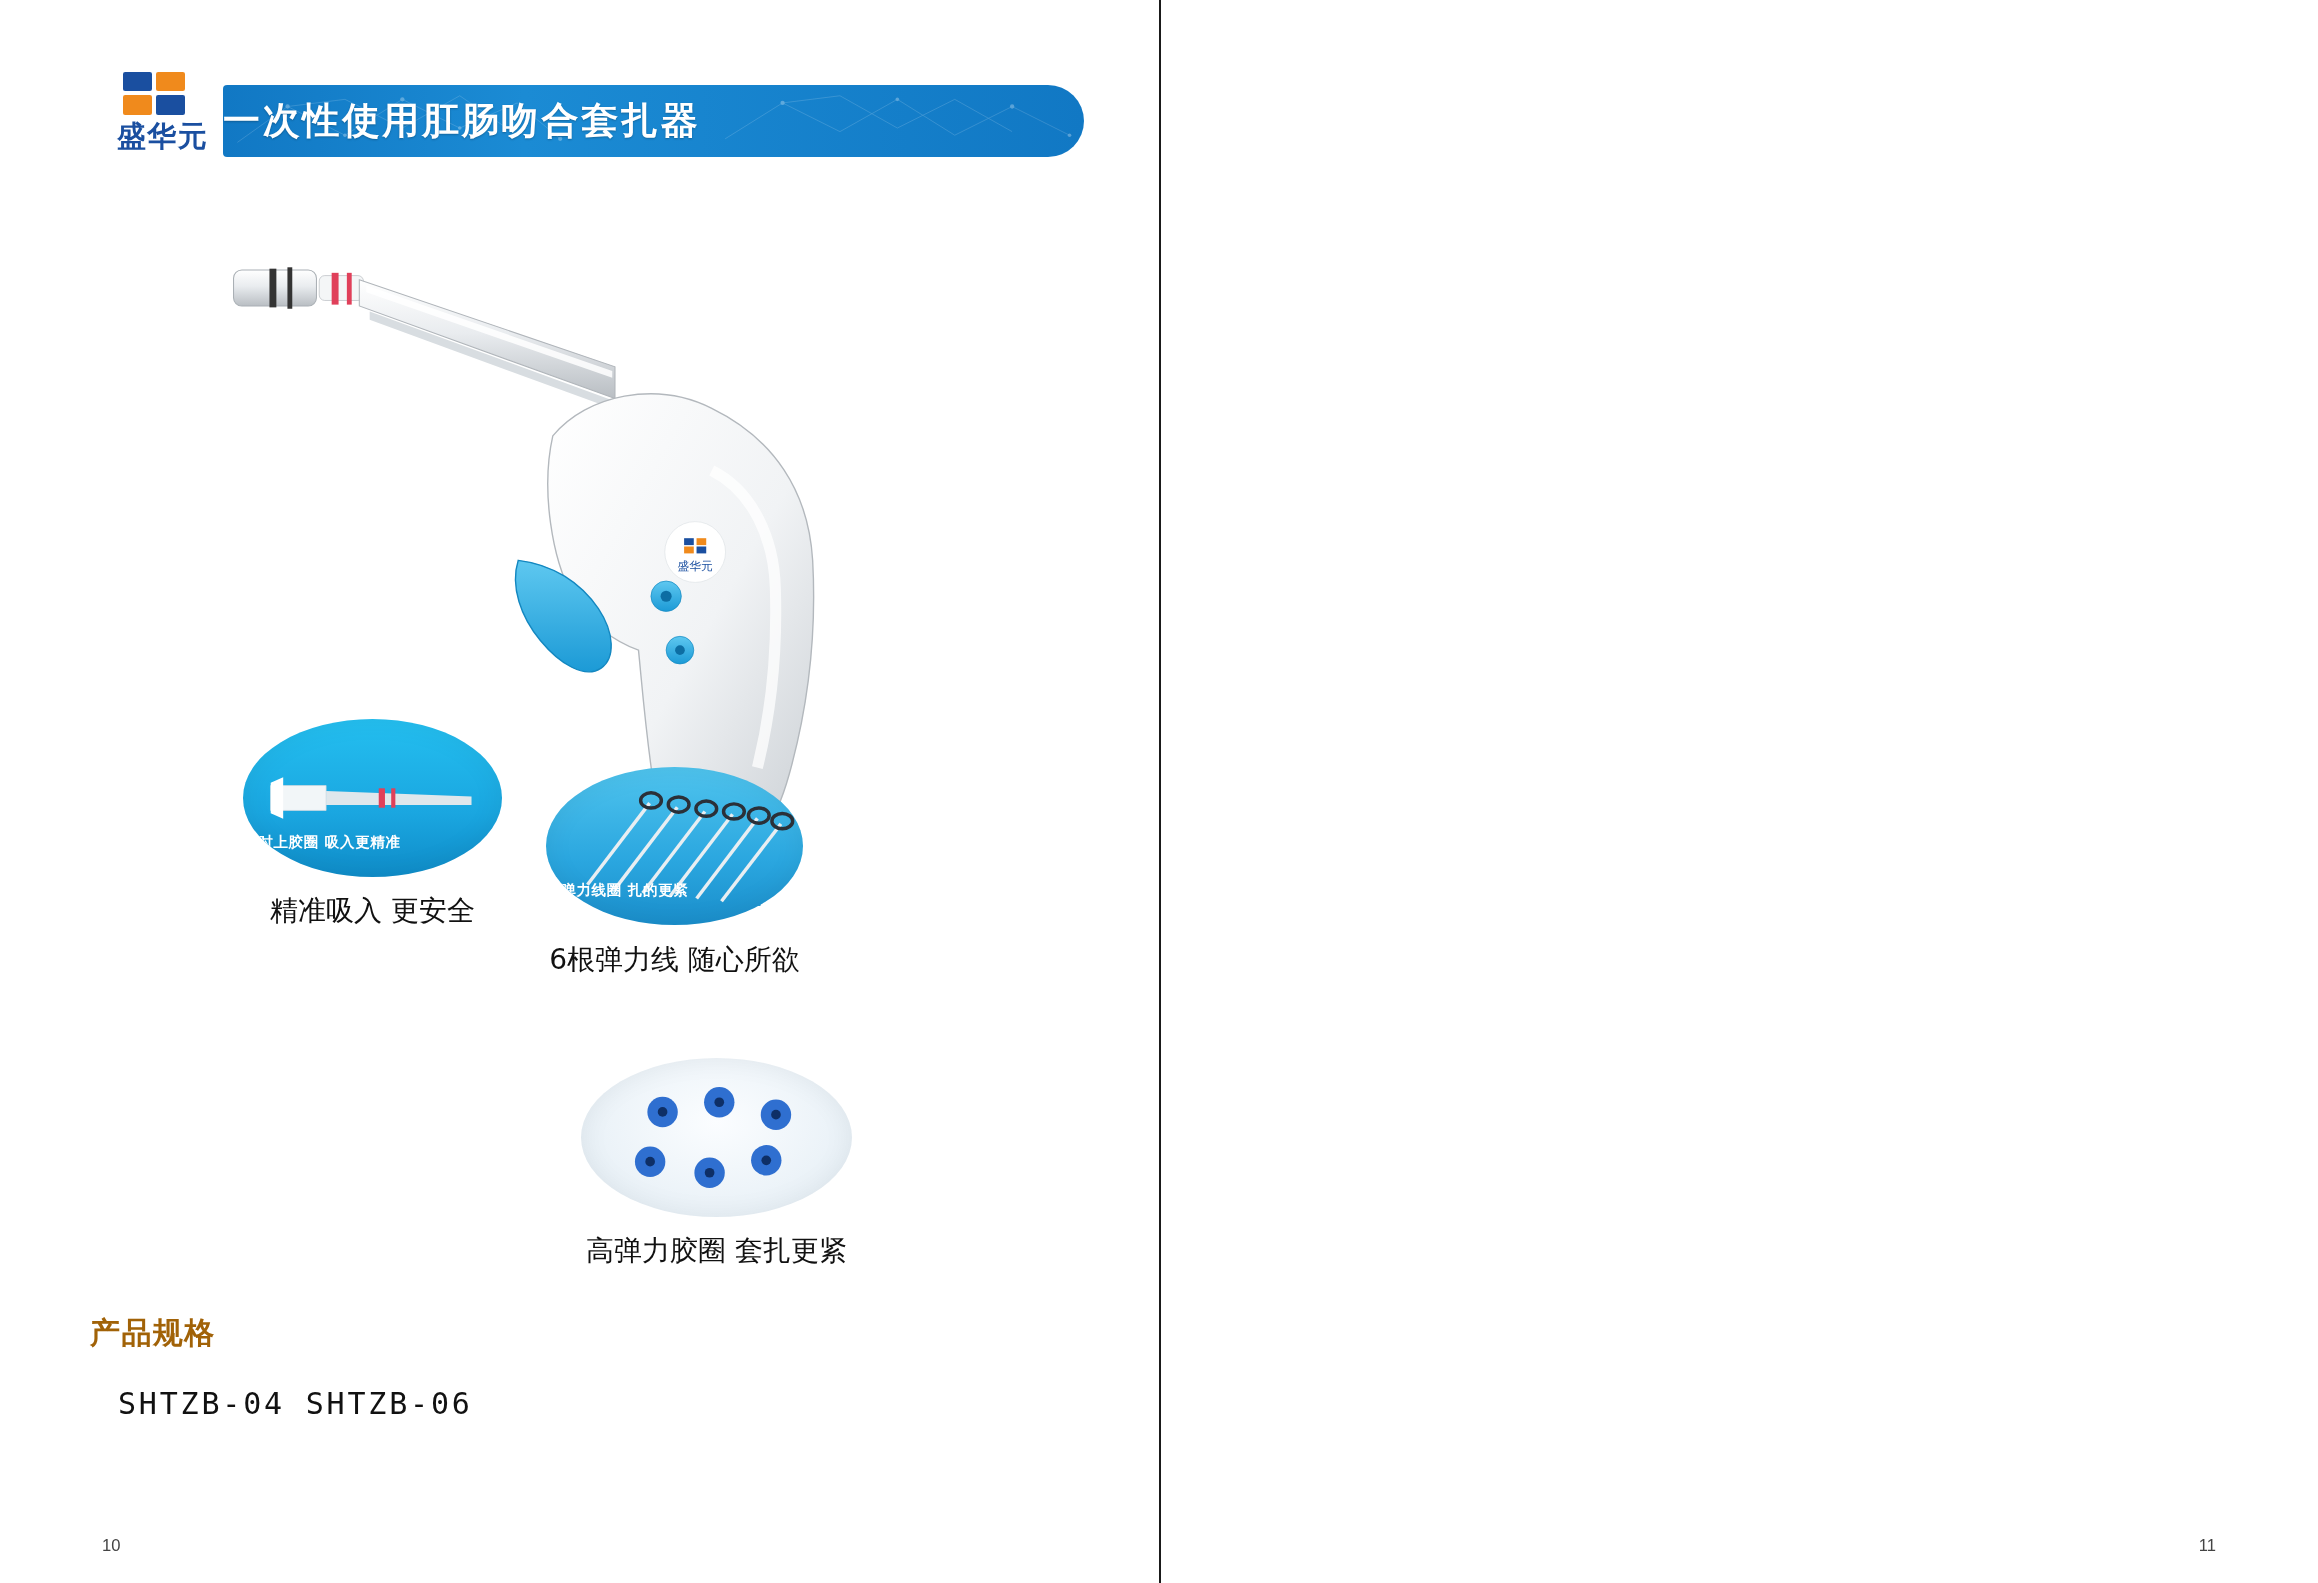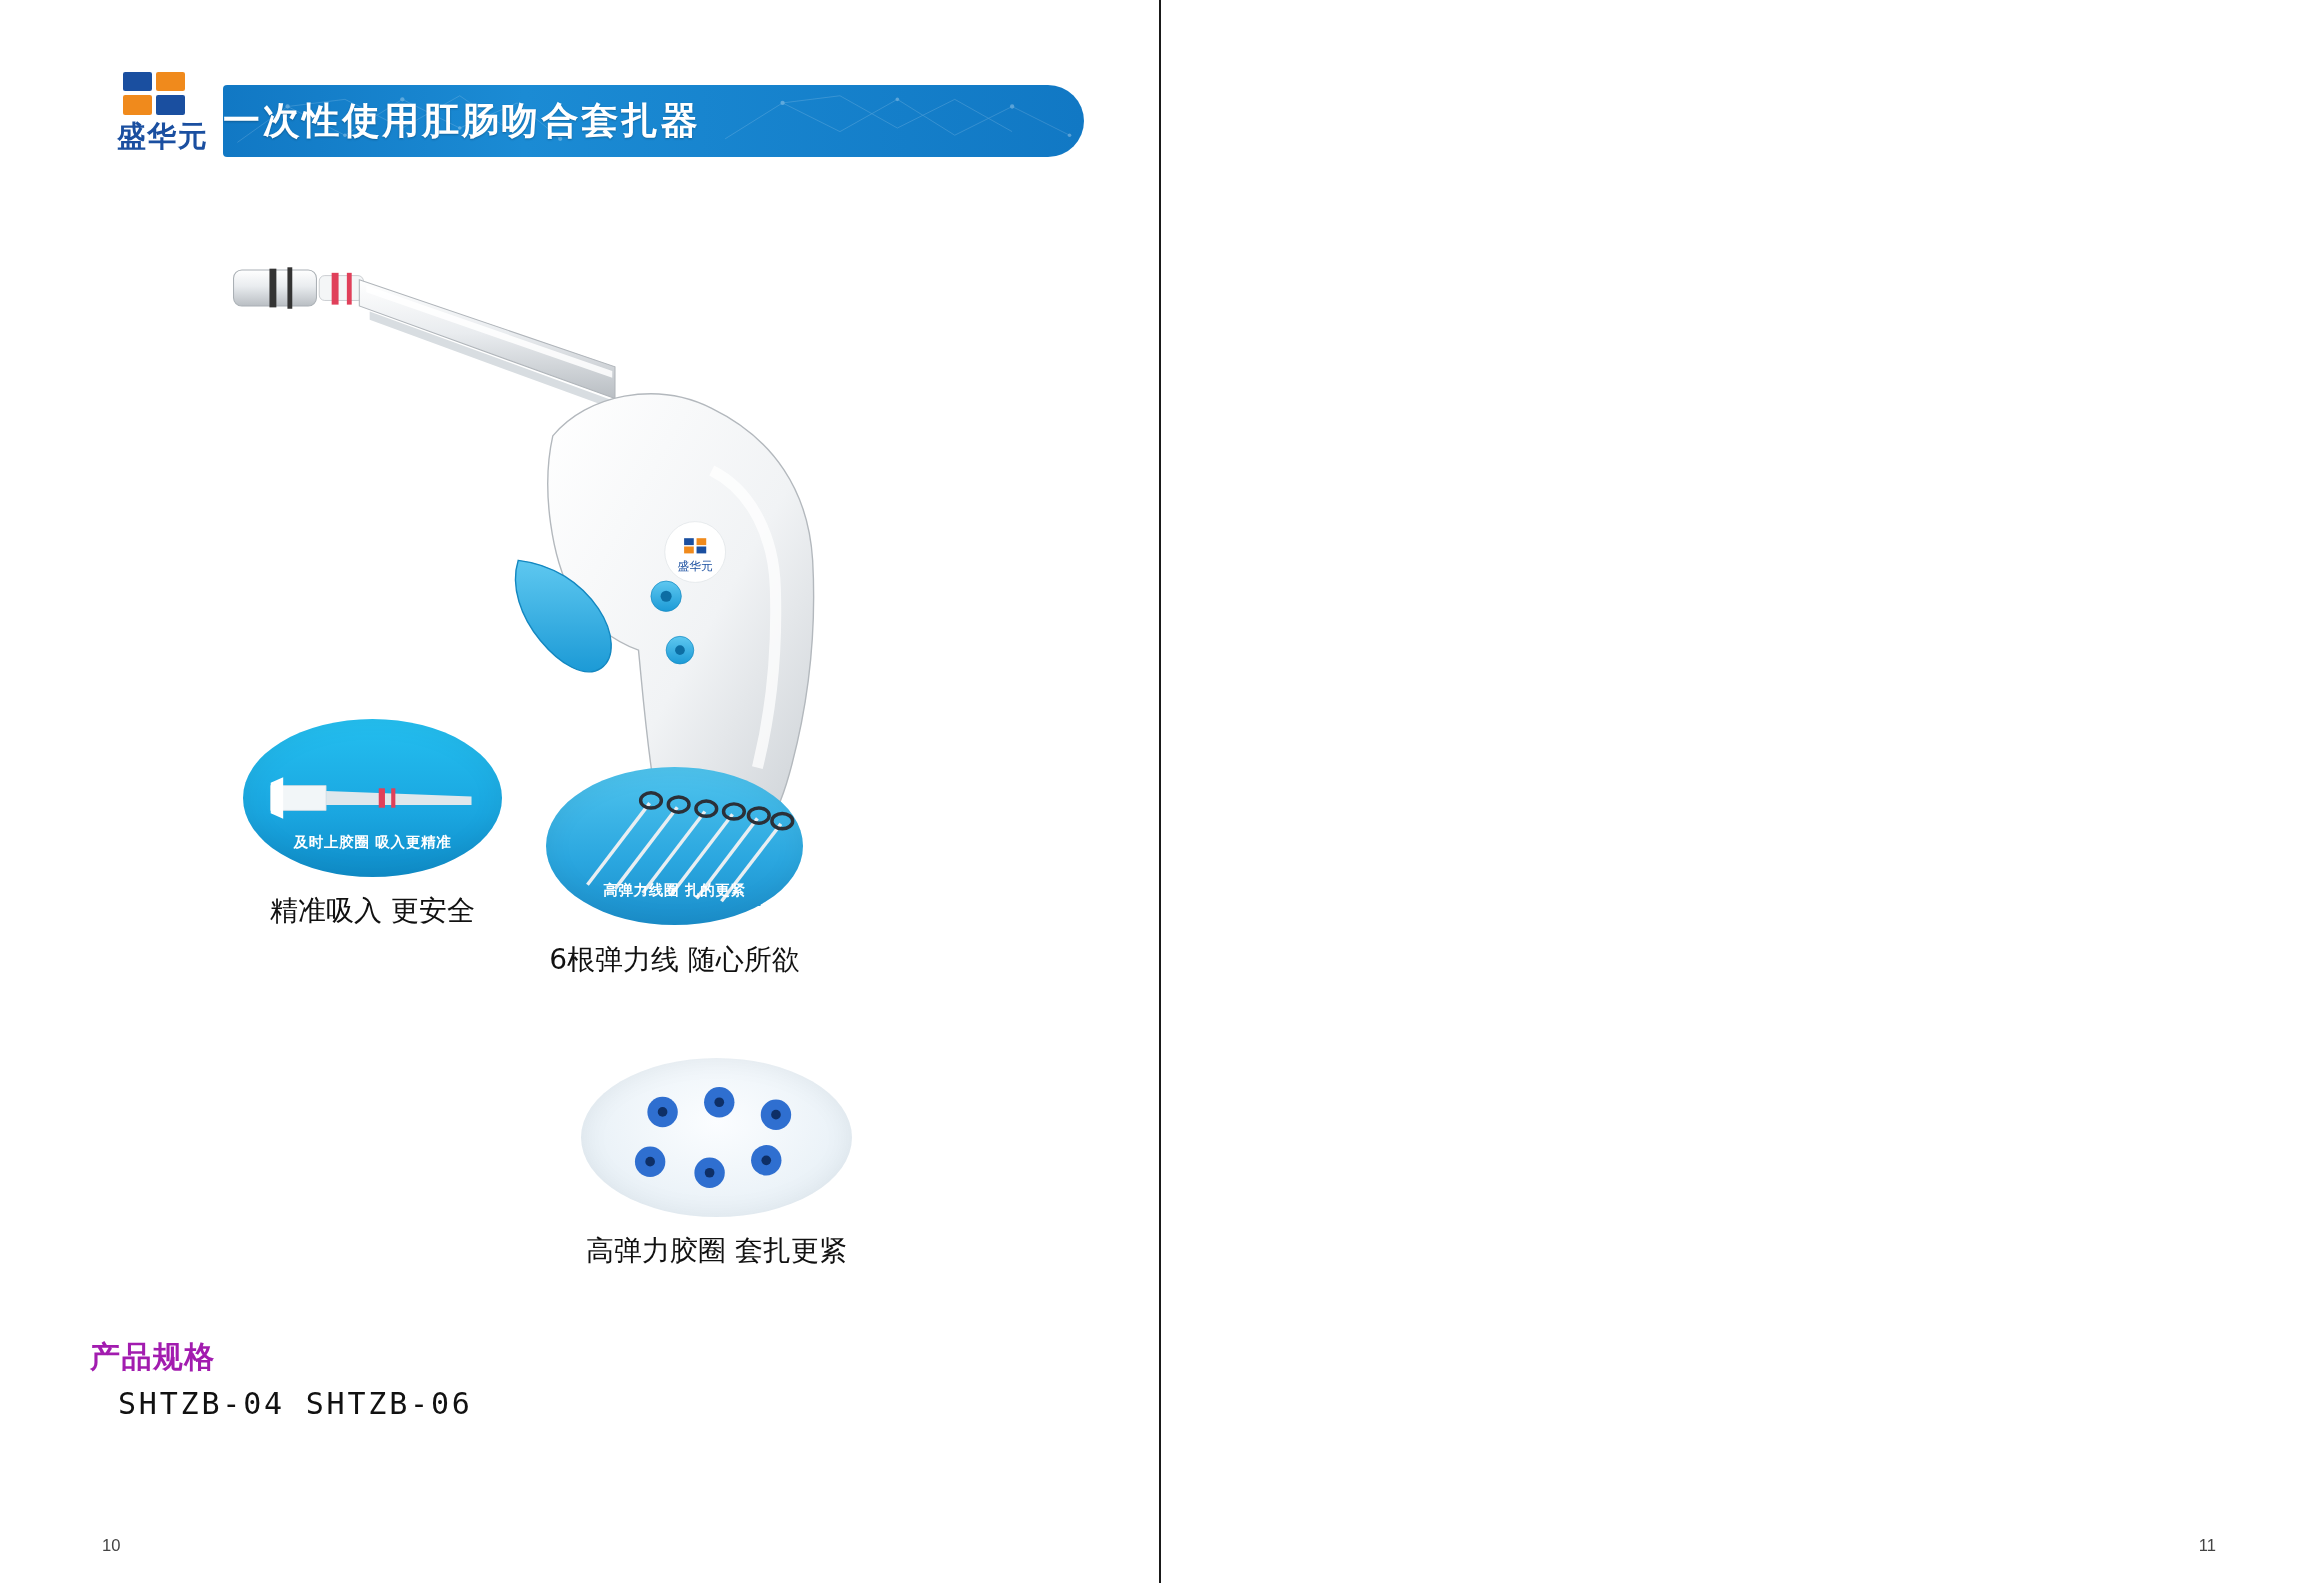--- a/index.html
+++ b/index.html
@@ -60,35 +60,34 @@
   .device{
     position:absolute;left:228px;top:263px;width:774px;height:643px;
   }
   .thumb{position:absolute;}
   .thumb .ellipse{
     border-radius:50%;overflow:hidden;position:relative;
     box-shadow:inset 0 0 28px rgba(0,0,0,.06);
   }
   .thumb .cap{
     position:absolute;left:0;right:0;bottom:16%;
-    text-align:center;color:#fff;font-size:14.5px;font-weight:bold;
+    text-align:left;color:#fff;font-size:14.5px;font-weight:bold;
     letter-spacing:0.7px;
     font-family:"DejaVu Sans","Liberation Sans",sans-serif;
   }
   .thumb .label{
     position:absolute;left:50%;transform:translateX(-50%);
     white-space:nowrap;color:#111;font-size:28px;
     font-family:"DejaVu Sans","Liberation Sans",sans-serif;
   }
 
   .spec-title{
     position:absolute;left:90px;top:1313px;
-    font-size:30px;font-weight:bold;color:#a21caf;letter-spacing:1.4px;
-    font-family:"DejaVu Sans","Liberation Sans",sans-serif;
-    margin-top:24px;
+    font-size:30px;font-weight:bold;color:#a16207;letter-spacing:1.4px;
+    font-family:"DejaVu Sans","Liberation Sans",sans-serif;
   }
   .spec-value{
     position:absolute;left:118px;top:1386px;
     font-size:30px;color:#111;letter-spacing:2.8px;
     font-family:"DejaVu Sans Mono","Liberation Mono",monospace;
   }
   .pagenum{
     position:absolute;bottom:28px;font-size:16.6px;color:#444;
     font-family:"Liberation Sans",sans-serif;
   }

